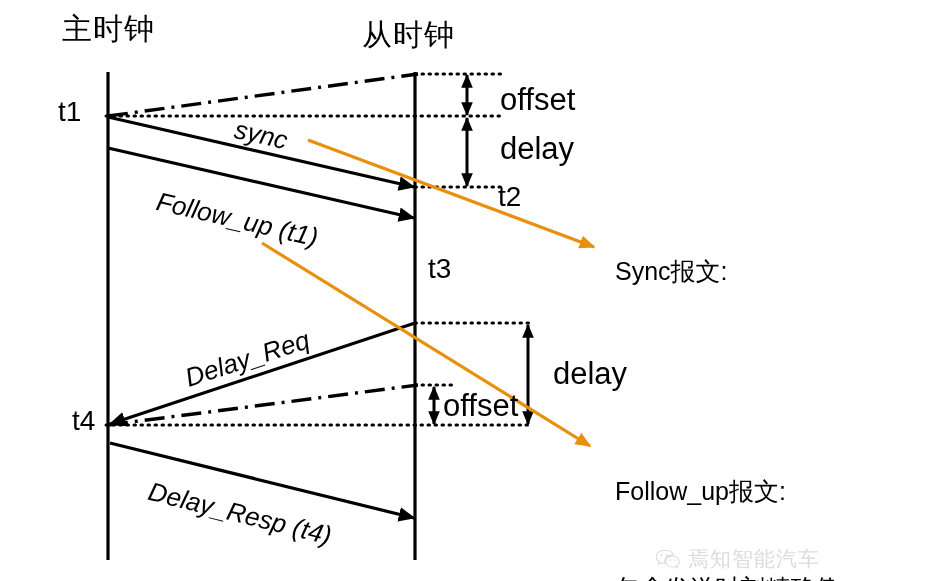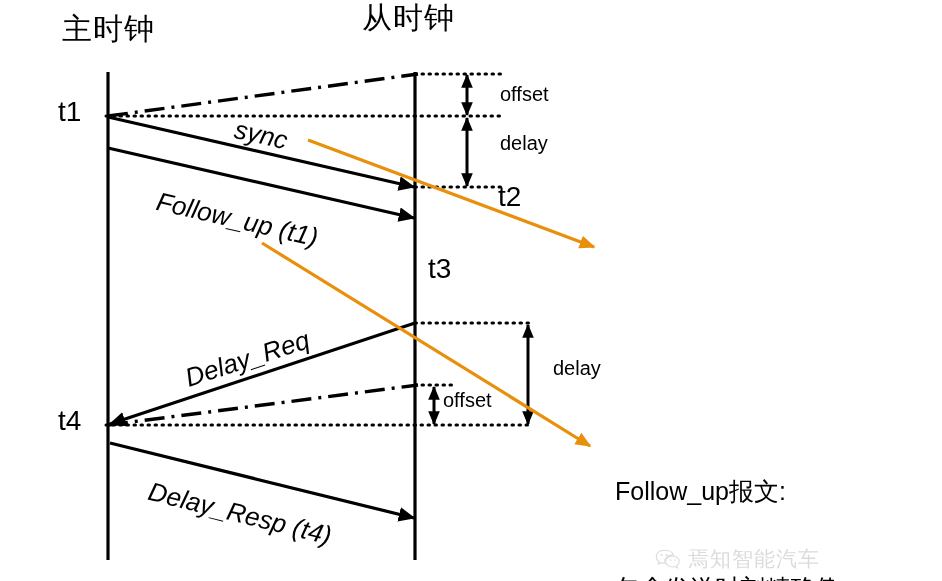--- a/index.html
+++ b/index.html
@@ -32,21 +32,21 @@
   }
   .hdr {
     font-size: 30px;
     font-family: "DejaVu Serif", "Liberation Serif", serif;
     letter-spacing: 1px;
   }
   .tlabel {
     font-size: 28px;
   }
   .mlabel {
-    font-size: 20px;
+    font-size: 31px;
     text-align: right;
   }
   .msg {
     font-size: 26px;
     font-style: italic;
     transform-origin: left top;
   }
   .note {
     font-size: 25px;
     line-height: 1.30;
@@ -122,38 +122,39 @@
     <line x1="528" y1="325" x2="528" y2="424" stroke="#000000" stroke-width="3" marker-start="url(#ah-black-s)" marker-end="url(#ah-black-s)"></line>
     <line x1="434" y1="387" x2="434" y2="424" stroke="#000000" stroke-width="3" marker-start="url(#ah-black-s)" marker-end="url(#ah-black-s)"></line>
 
     <line x1="110" y1="443" x2="414" y2="518" stroke="#000000" stroke-width="3.2" marker-end="url(#ah-black)"></line>
 
     <line x1="308" y1="140" x2="594" y2="247" stroke="#E8900C" stroke-width="3.2" marker-end="url(#ah-orange)"></line>
     <line x1="262" y1="243" x2="590" y2="446" stroke="#E8900C" stroke-width="3.2" marker-end="url(#ah-orange)"></line>
   </svg>
 
   <div class="txt hdr" style="left:62px; top:14px;">主时钟</div>
-  <div class="txt hdr" style="left:362px; top:3px;text-align:right;">从时钟</div>
+  <div class="txt hdr" style="left:362px; top:20px;text-align:right;">从时钟</div>
 
   <div class="txt tlabel" style="left:58px; top:98px;">t1</div>
   <div class="txt tlabel" style="left:498px; top:183px;">t2</div>
   <div class="txt tlabel" style="left:428px; top:255px;">t3</div>
-  <div class="txt tlabel" style="left:58px; top:407px;">t4</div>
+  <div class="txt tlabel" style="left:72px; top:407px;">t4</div>
 
   <div class="txt mlabel" style="left:500px; top:84px;">offset</div>
   <div class="txt mlabel" style="left:500px; top:133px;">delay</div>
   <div class="txt mlabel" style="left:443px; top:390px;">offset</div>
   <div class="txt mlabel" style="left:553px; top:358px;">delay</div>
 
   <div class="txt msg" style="left:238px; top:116px; transform: rotate(13deg);">sync</div>
   <div class="txt msg" style="left:160px; top:188px; transform: rotate(13deg);">Follow_up (t1)</div>
   <div class="txt msg" style="left:182px; top:366px; transform: rotate(-18deg);">Delay_Req</div>
   <div class="txt msg" style="left:152px; top:478px; transform: rotate(14deg);">Delay_Resp (t4)</div>
 
   <div class="txt note" style="left:615px; top:190px;">
+    <span class="note-line en">Sync报文:</span>
   </div>
 
   <div class="txt note" style="left:615px; top:410px;">
     <span class="note-line en">Follow_up报文:</span>
     <span class="note-line cn">包含发送时刻精确值</span>
     
   </div>
 
   <div id="watermark">
     <svg class="wm-icon" width="26" height="22" viewBox="0 0 26 22">

